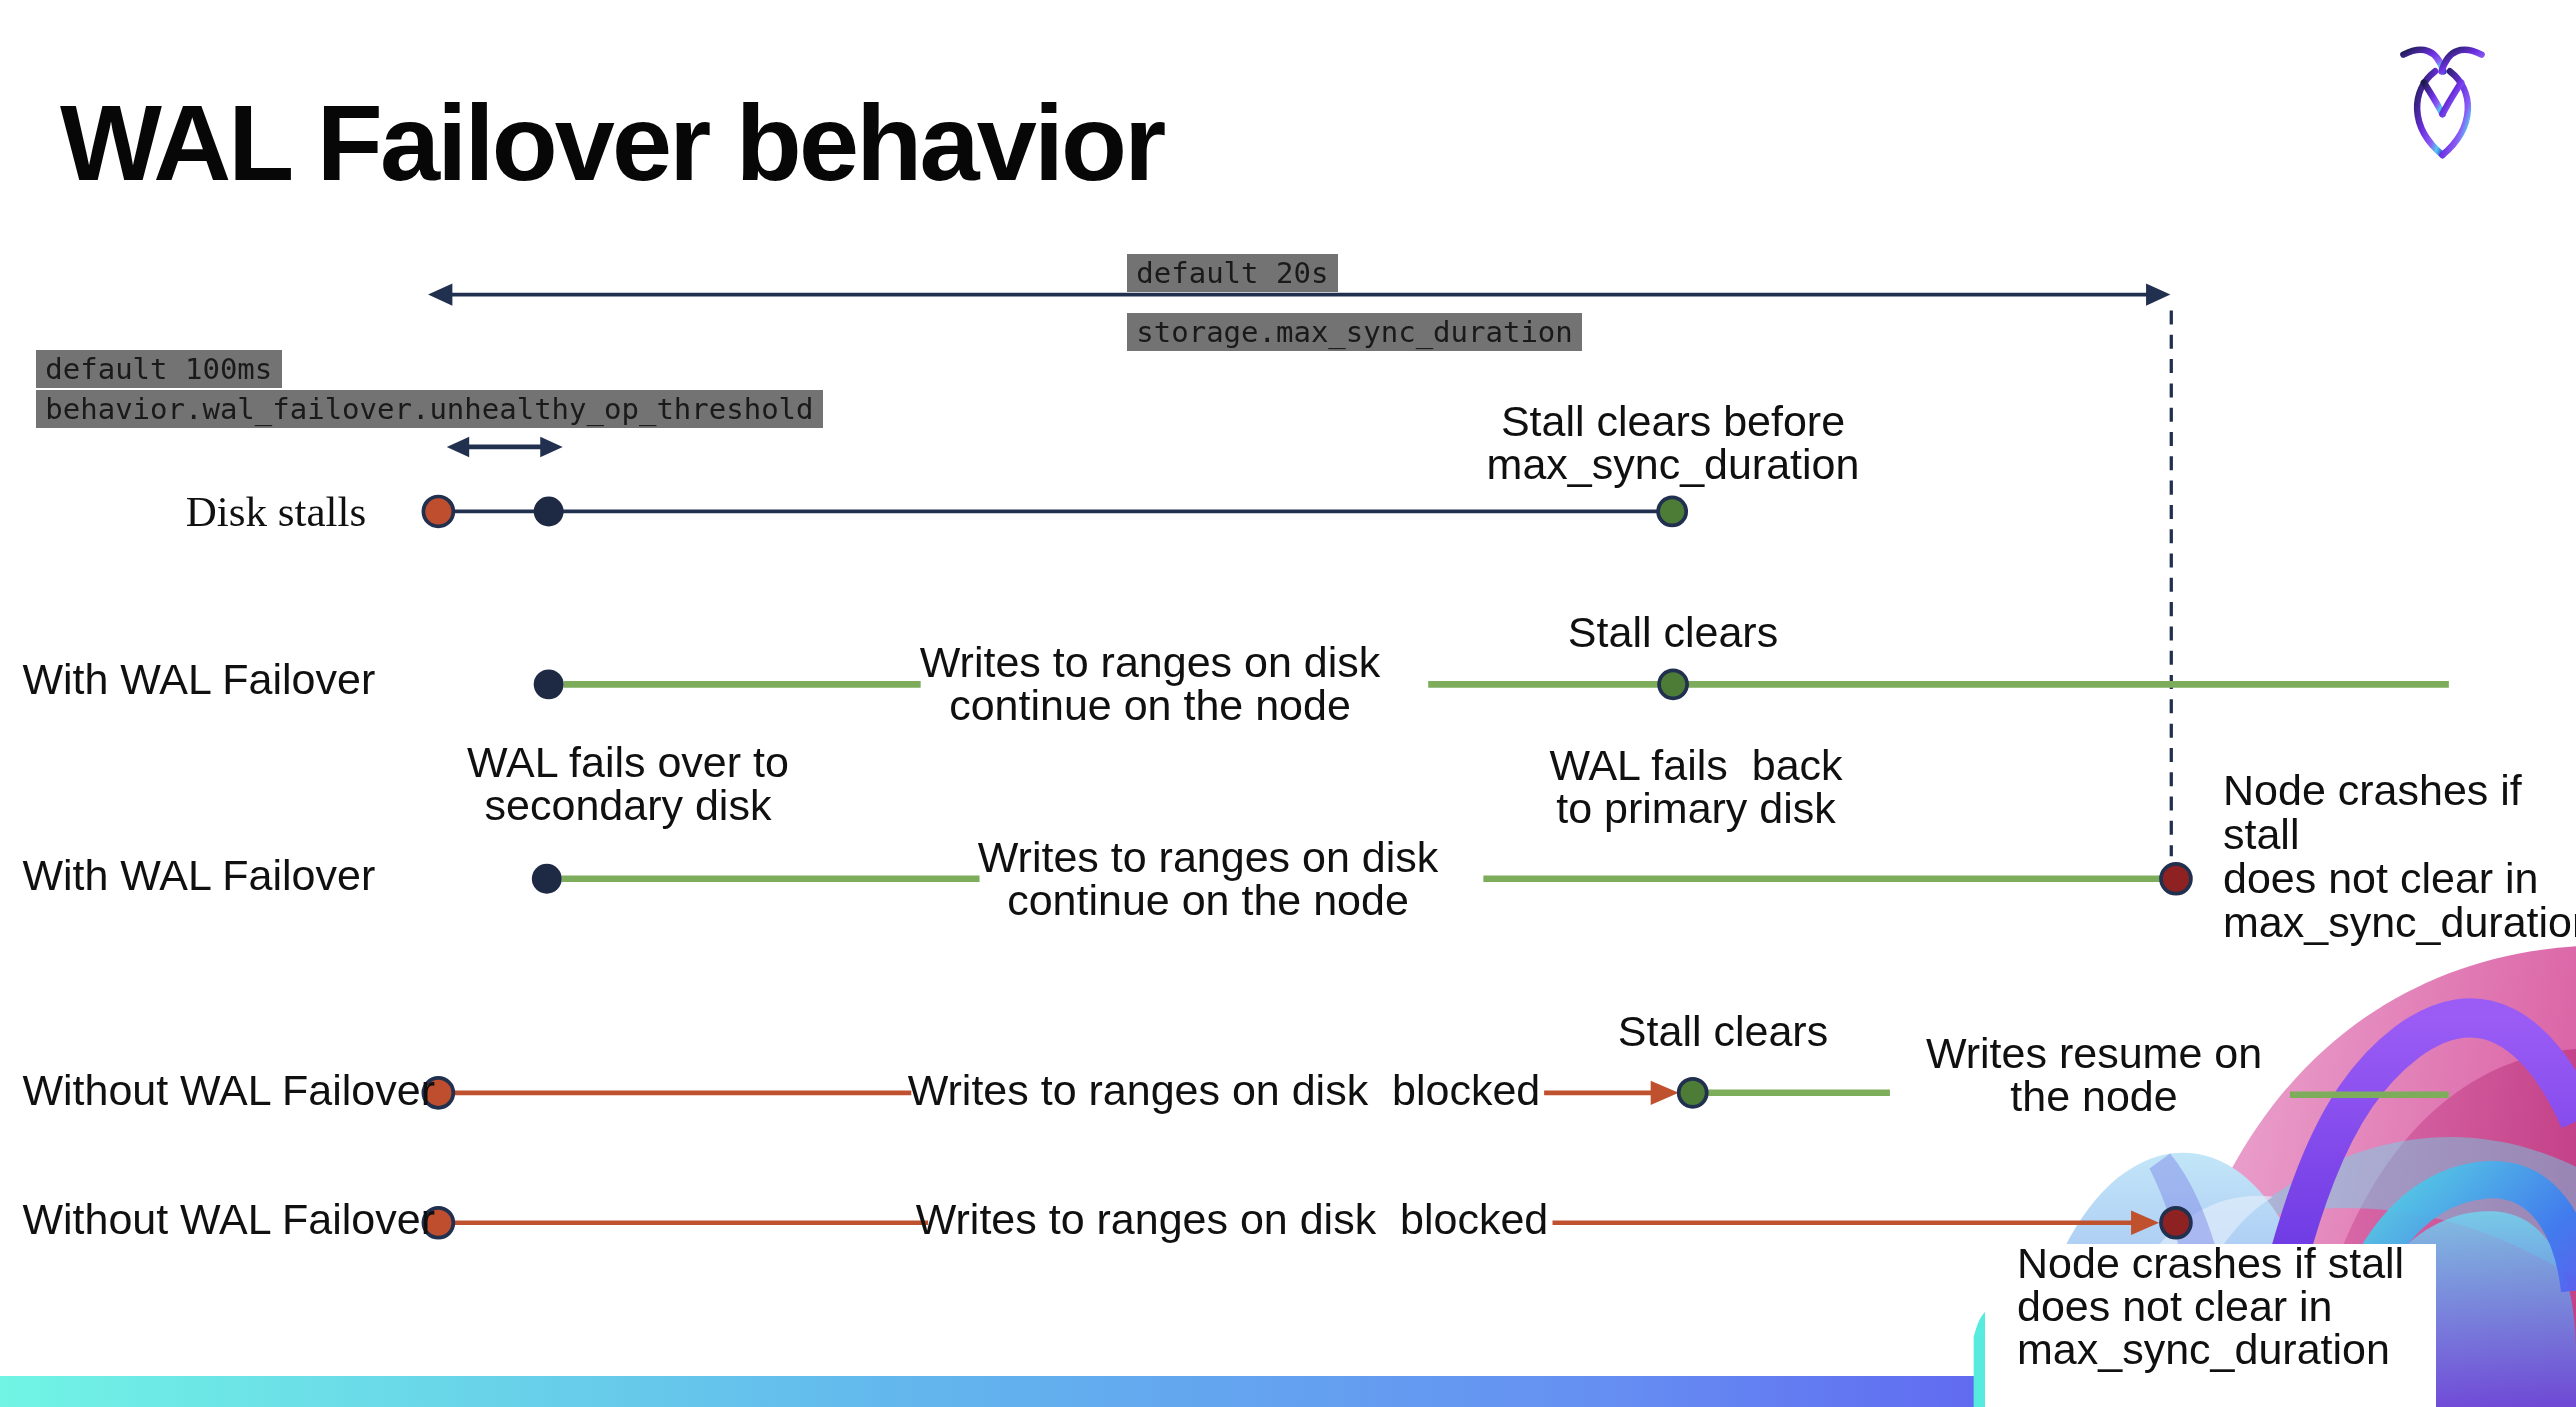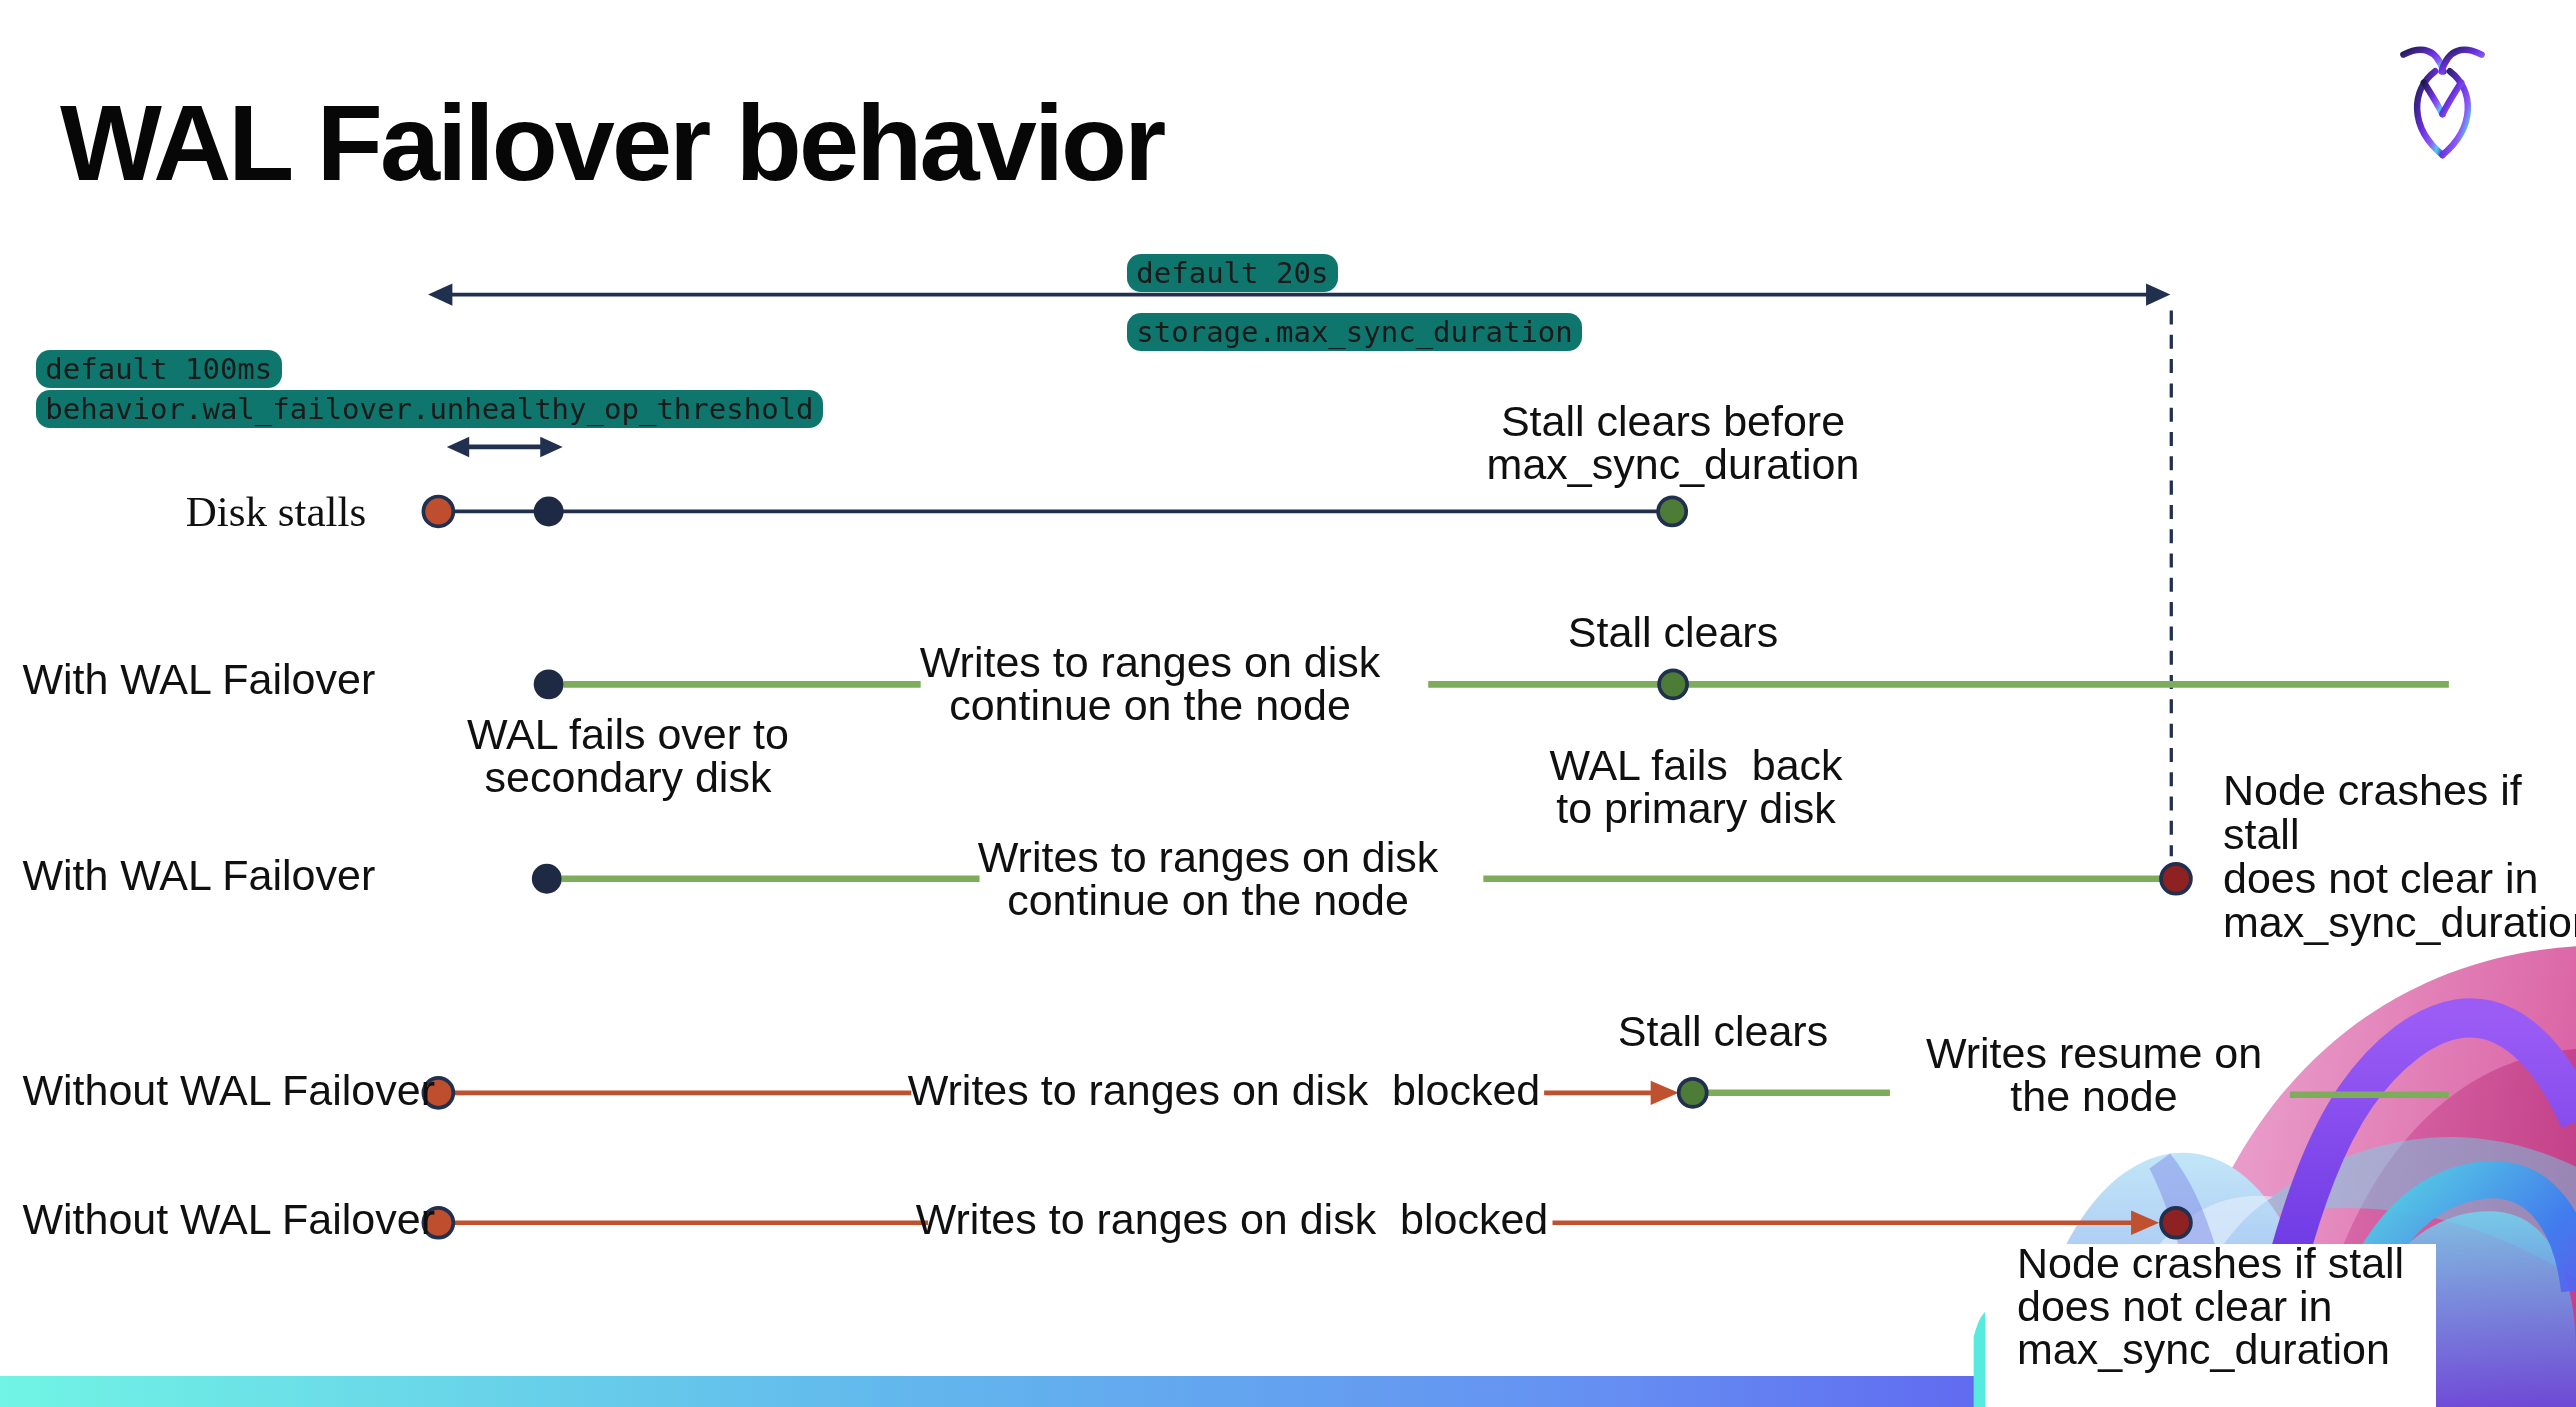--- a/index.html
+++ b/index.html
@@ -5,21 +5,21 @@
   html,body{margin:0;padding:0;}
   body{width:2576px;height:1408px;position:relative;background:#fff;overflow:hidden;
        font-family:"Liberation Sans",sans-serif;color:#101010;}
   .t{position:absolute;font-size:43px;line-height:43px;color:#101010;white-space:pre-wrap;}
   .cc{transform:translate(-50%,-50%);text-align:center;}
   .cl{transform:translate(0,-50%);text-align:left;}
   .cr{transform:translate(0,-50%);text-align:center;font-family:Liberation Serif, serif;}
   #page-title{position:absolute;left:60px;top:47px;font-size:108px;font-weight:800;
        letter-spacing:-2.8px;color:#070707;line-height:1.05;margin-top:39px;}
   .mono{position:absolute;font-family:"DejaVu Sans Mono",monospace;font-size:29px;
-       line-height:32px;color:#1a1a1a;background:#0f766e;padding:2.8px 9.3px;border-radius:14px;}
+       line-height:32px;color:#1a1a1a;background:#737373;padding:2.8px 9.3px;}
   #bottom-bar{position:absolute;left:0;top:1376px;width:2576px;height:32px;z-index:1;
        background:linear-gradient(90deg,#70F4E4 0%,#62B7ED 35%,#6590F2 62%,#5F5DF0 82%,#5F5DF0 100%);}
   #brand-art{position:absolute;left:1925px;top:888px;width:651px;height:520px;z-index:2;}
   #crash-box{position:absolute;left:1985px;top:1244px;width:451px;height:164px;background:#ffffff;z-index:3;}
   #crash-box .t{position:absolute;left:32px;top:-1.9px;transform:none;}
   #diagram{position:absolute;left:0;top:0;width:2576px;height:1408px;z-index:4;pointer-events:none;}
   .layer5{z-index:5;}
   #logo{position:absolute;left:2396px;top:43px;width:93px;height:118px;z-index:5;}
 </style>
 </head>
@@ -159,21 +159,21 @@
 <span class="mono layer5" style="left:1127px;top:313px;">storage.max_sync_duration</span>
 
 <div class="t cr layer5" style="left:159px;top:511px;width:234px;">Disk stalls</div>
 <div class="t cc layer5" style="left:1673px;top:443px;">Stall clears before
 max_sync_duration</div>
 
 <div class="t cl layer5" style="left:22.4px;top:679px;">With WAL Failover</div>
 <div class="t cc layer5" style="left:1150px;top:684px;">Writes to ranges on disk
 continue on the node</div>
 <div class="t cc layer5" style="left:1673px;top:632px;">Stall clears</div>
-<div class="t cc layer5" style="left:628px;top:756px;">WAL fails over to
+<div class="t cc layer5" style="left:628px;top:784px;">WAL fails over to
 secondary disk</div>
 <div class="t cc layer5" style="left:1696px;top:787px;">WAL fails  back
 to primary disk</div>
 
 <div class="t cl layer5" style="left:22.4px;top:875px;">With WAL Failover</div>
 <div class="t cc layer5" style="left:1208px;top:879px;">Writes to ranges on disk
 continue on the node</div>
 <div class="t cl layer5" style="left:2223px;top:856px;line-height:44px;">Node crashes if stall
 does not clear in
 max_sync_duration</div>

